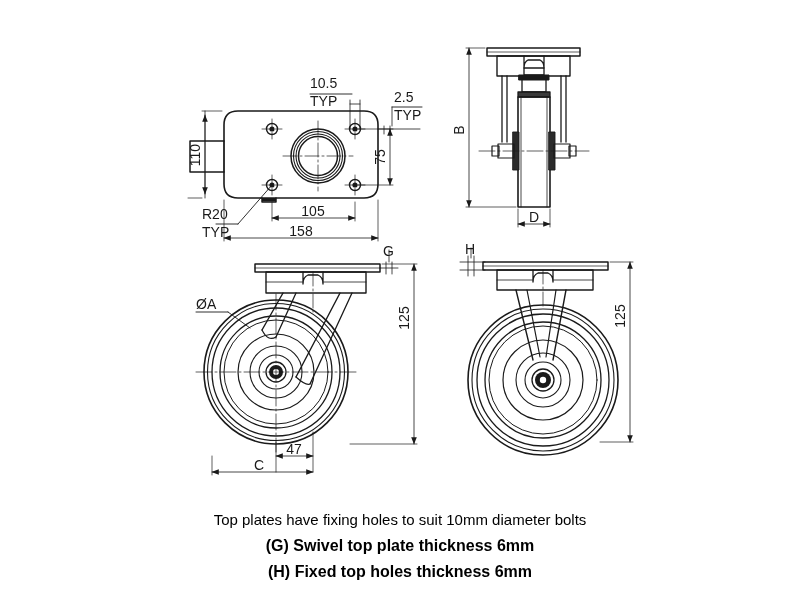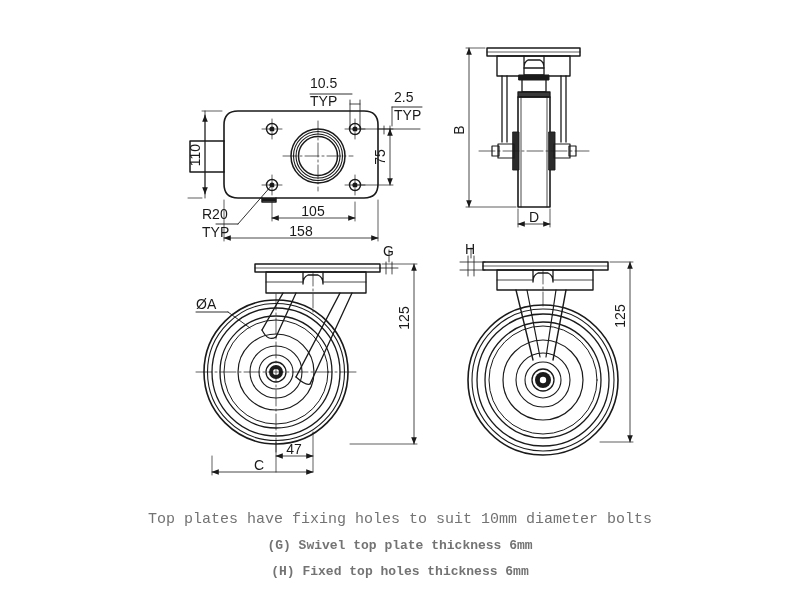--- a/index.html
+++ b/index.html
@@ -33,27 +33,26 @@
     position: absolute;
     left: 0;
     top: 495px;
     width: 800px;
     text-align: center;
     color: #1c1c1c;
   }
   .note-line {
     font-size: 15px;
     line-height: 26px;
-    color: #737373;
+    color: #000000;
     white-space: nowrap;
-    font-family: Liberation Mono, monospace;
   }
   .note-line.bold {
     font-weight: bold;
-    font-size: 13px;
+    font-size: 16px;
   }
 </style>
 </head>
 <body>
 
 <div id="sheet">
 
   <svg class="drawing" viewBox="0 0 800 600">
     <defs>
       <marker id="arr" markerWidth="9" markerHeight="7" refX="8.5" refY="3.5" orient="auto" markerUnits="strokeWidth">

